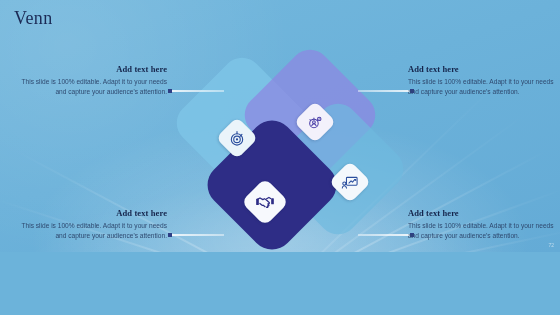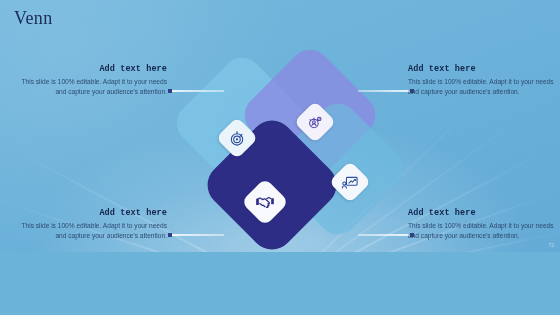--- a/index.html
+++ b/index.html
@@ -62,21 +62,21 @@
   }
   .badge svg{transform:rotate(-45deg);display:block;}
   .b1{left:52px;top:68px;background:#eaf4fa;}
   .b2{left:130px;top:52px;background:#f3f1fb;}
   .b3{left:165px;top:112px;background:#f4f8fc;}
   .bc{left:78px;top:130px;width:34px;height:34px;border-radius:8px;background:#f7f9fd;}
 
   
   .tblock{position:absolute;width:155px;}
   .tblock .head{
-    font-family:Liberation Mono, monospace;
+    font-family:Liberation Serif, serif;
     font-weight:bold;font-size:8.5px;color:#15254c;
     margin:0 0 3px 0;letter-spacing:.1px;
   }
   .tblock .body{
     font-size:6.6px;line-height:1.55;color:#2f4a70;margin:0;
   }
   .t-tl{left:12px;top:64px;text-align:right;}
   .t-tr{left:408px;top:64px;text-align:left;}
   .t-bl{left:12px;top:208px;text-align:right;}
   .t-br{left:408px;top:208px;text-align:left;}

